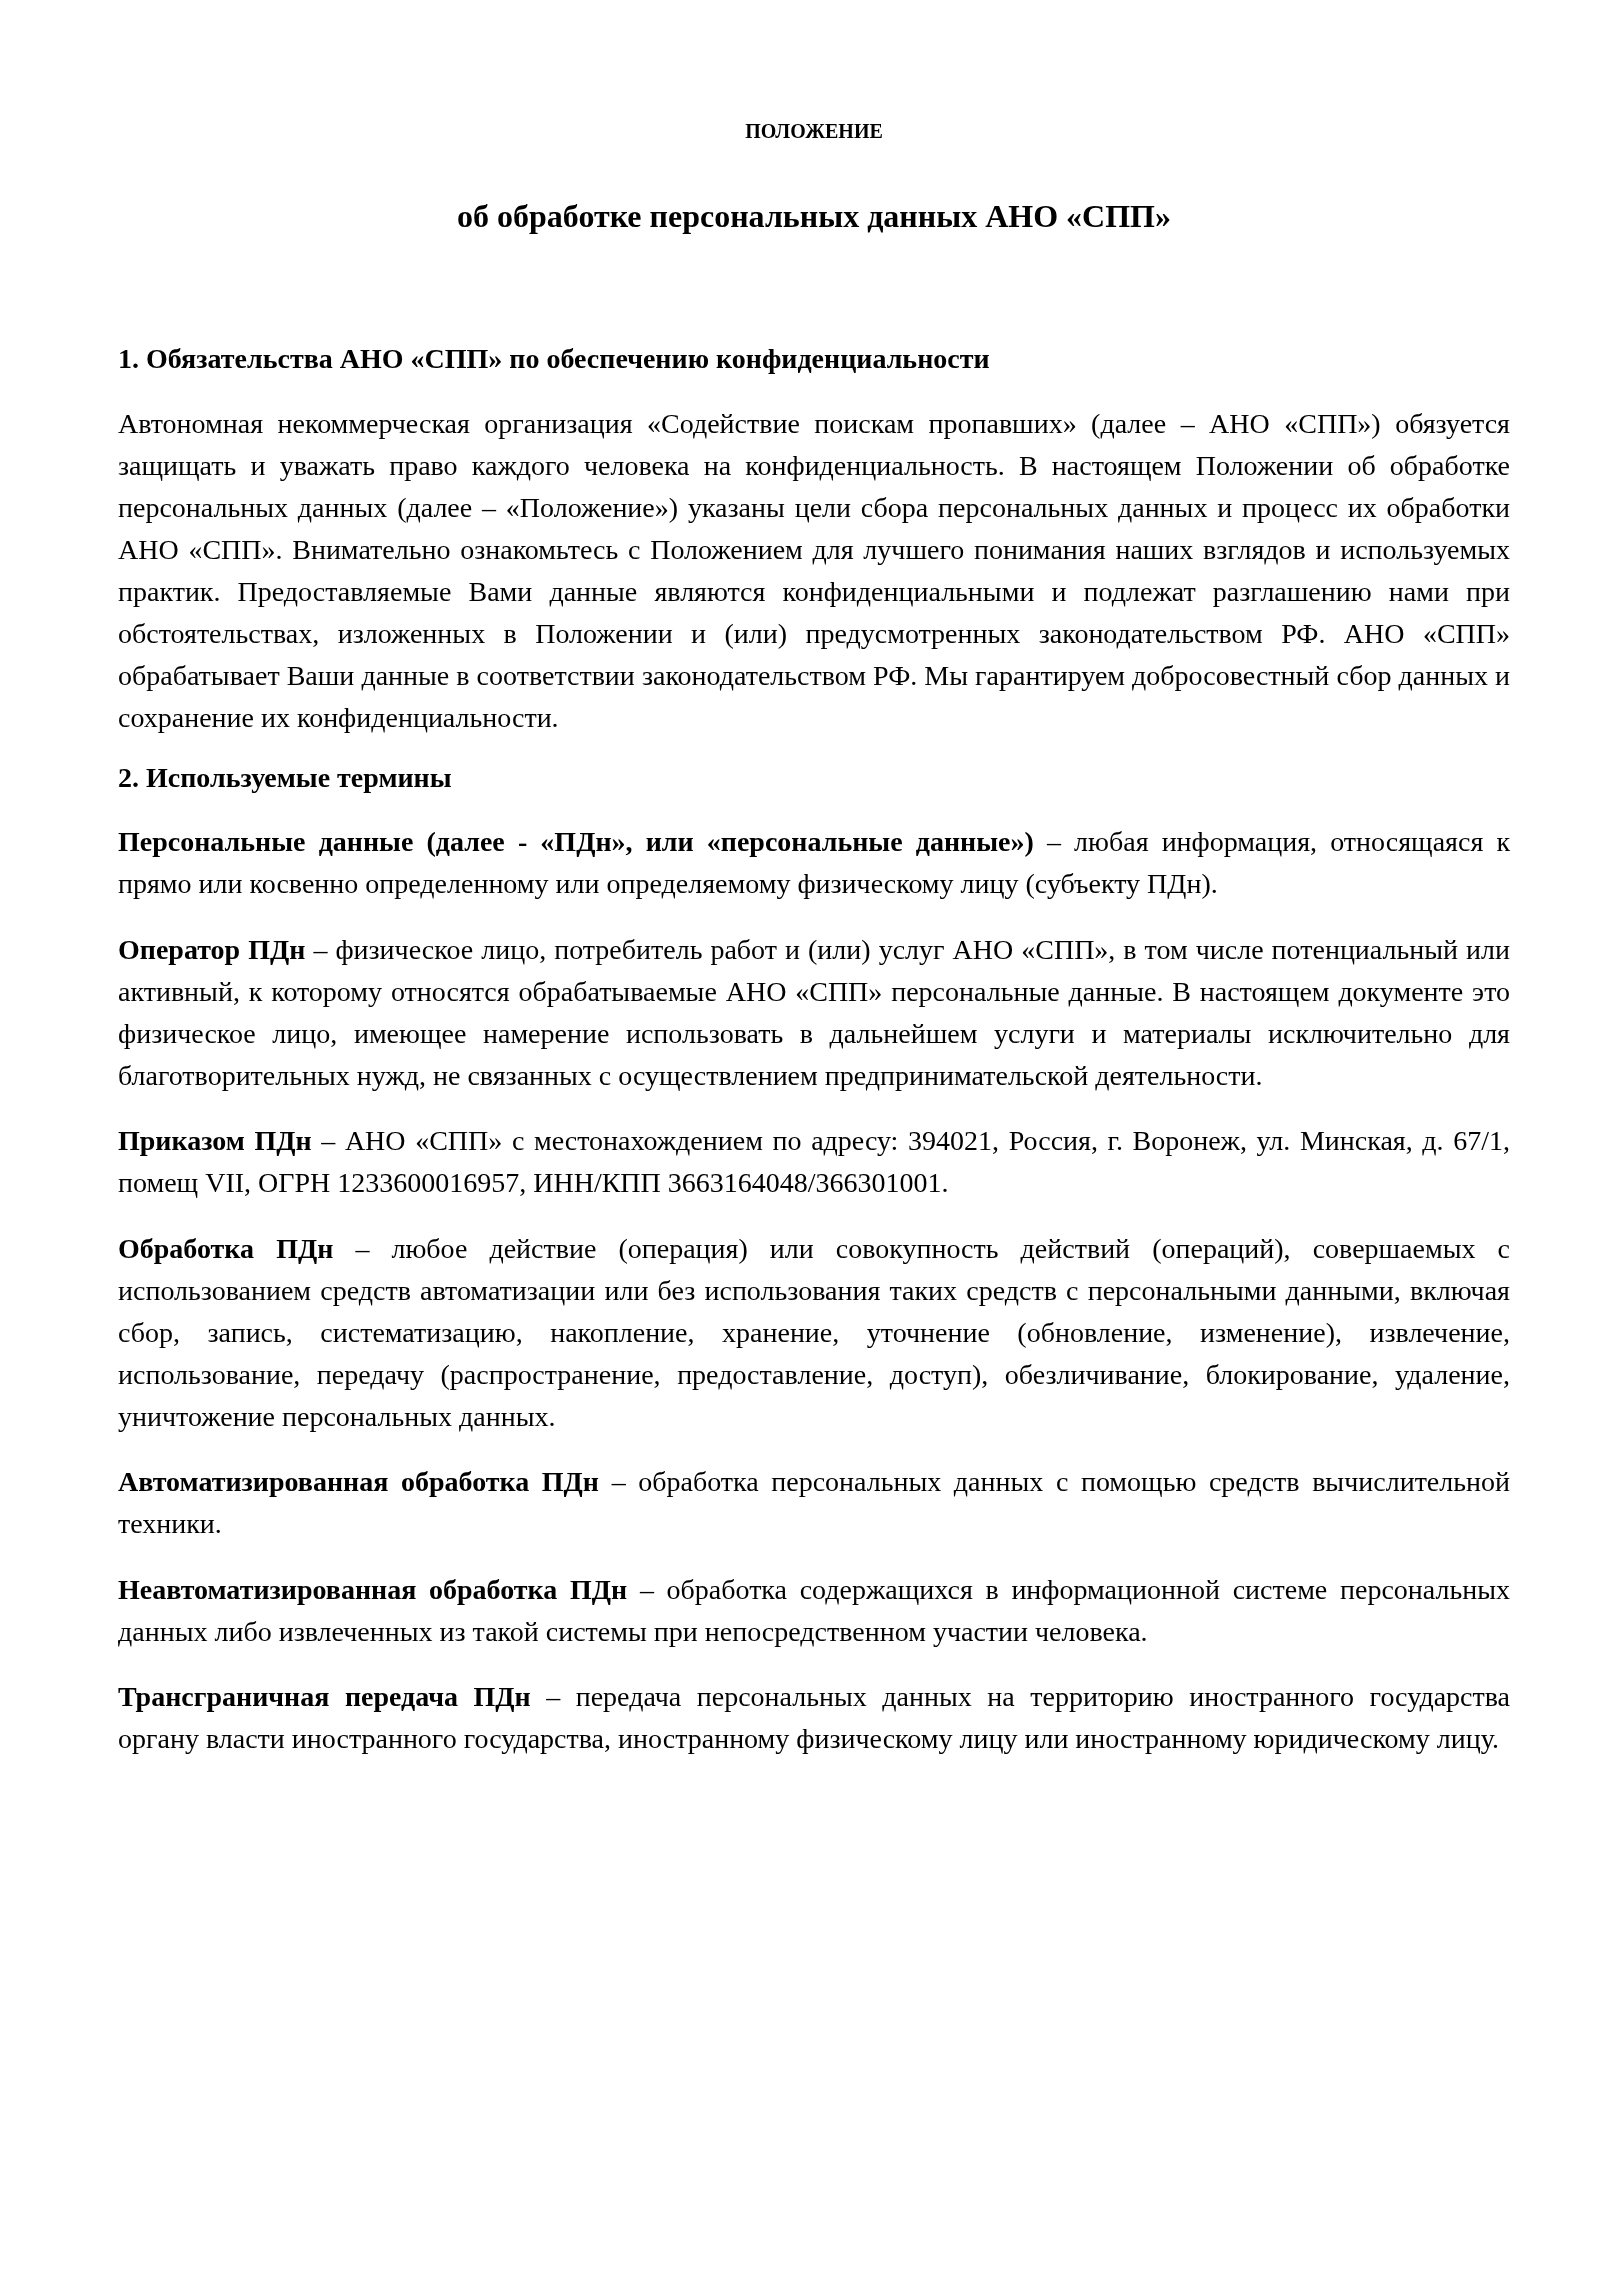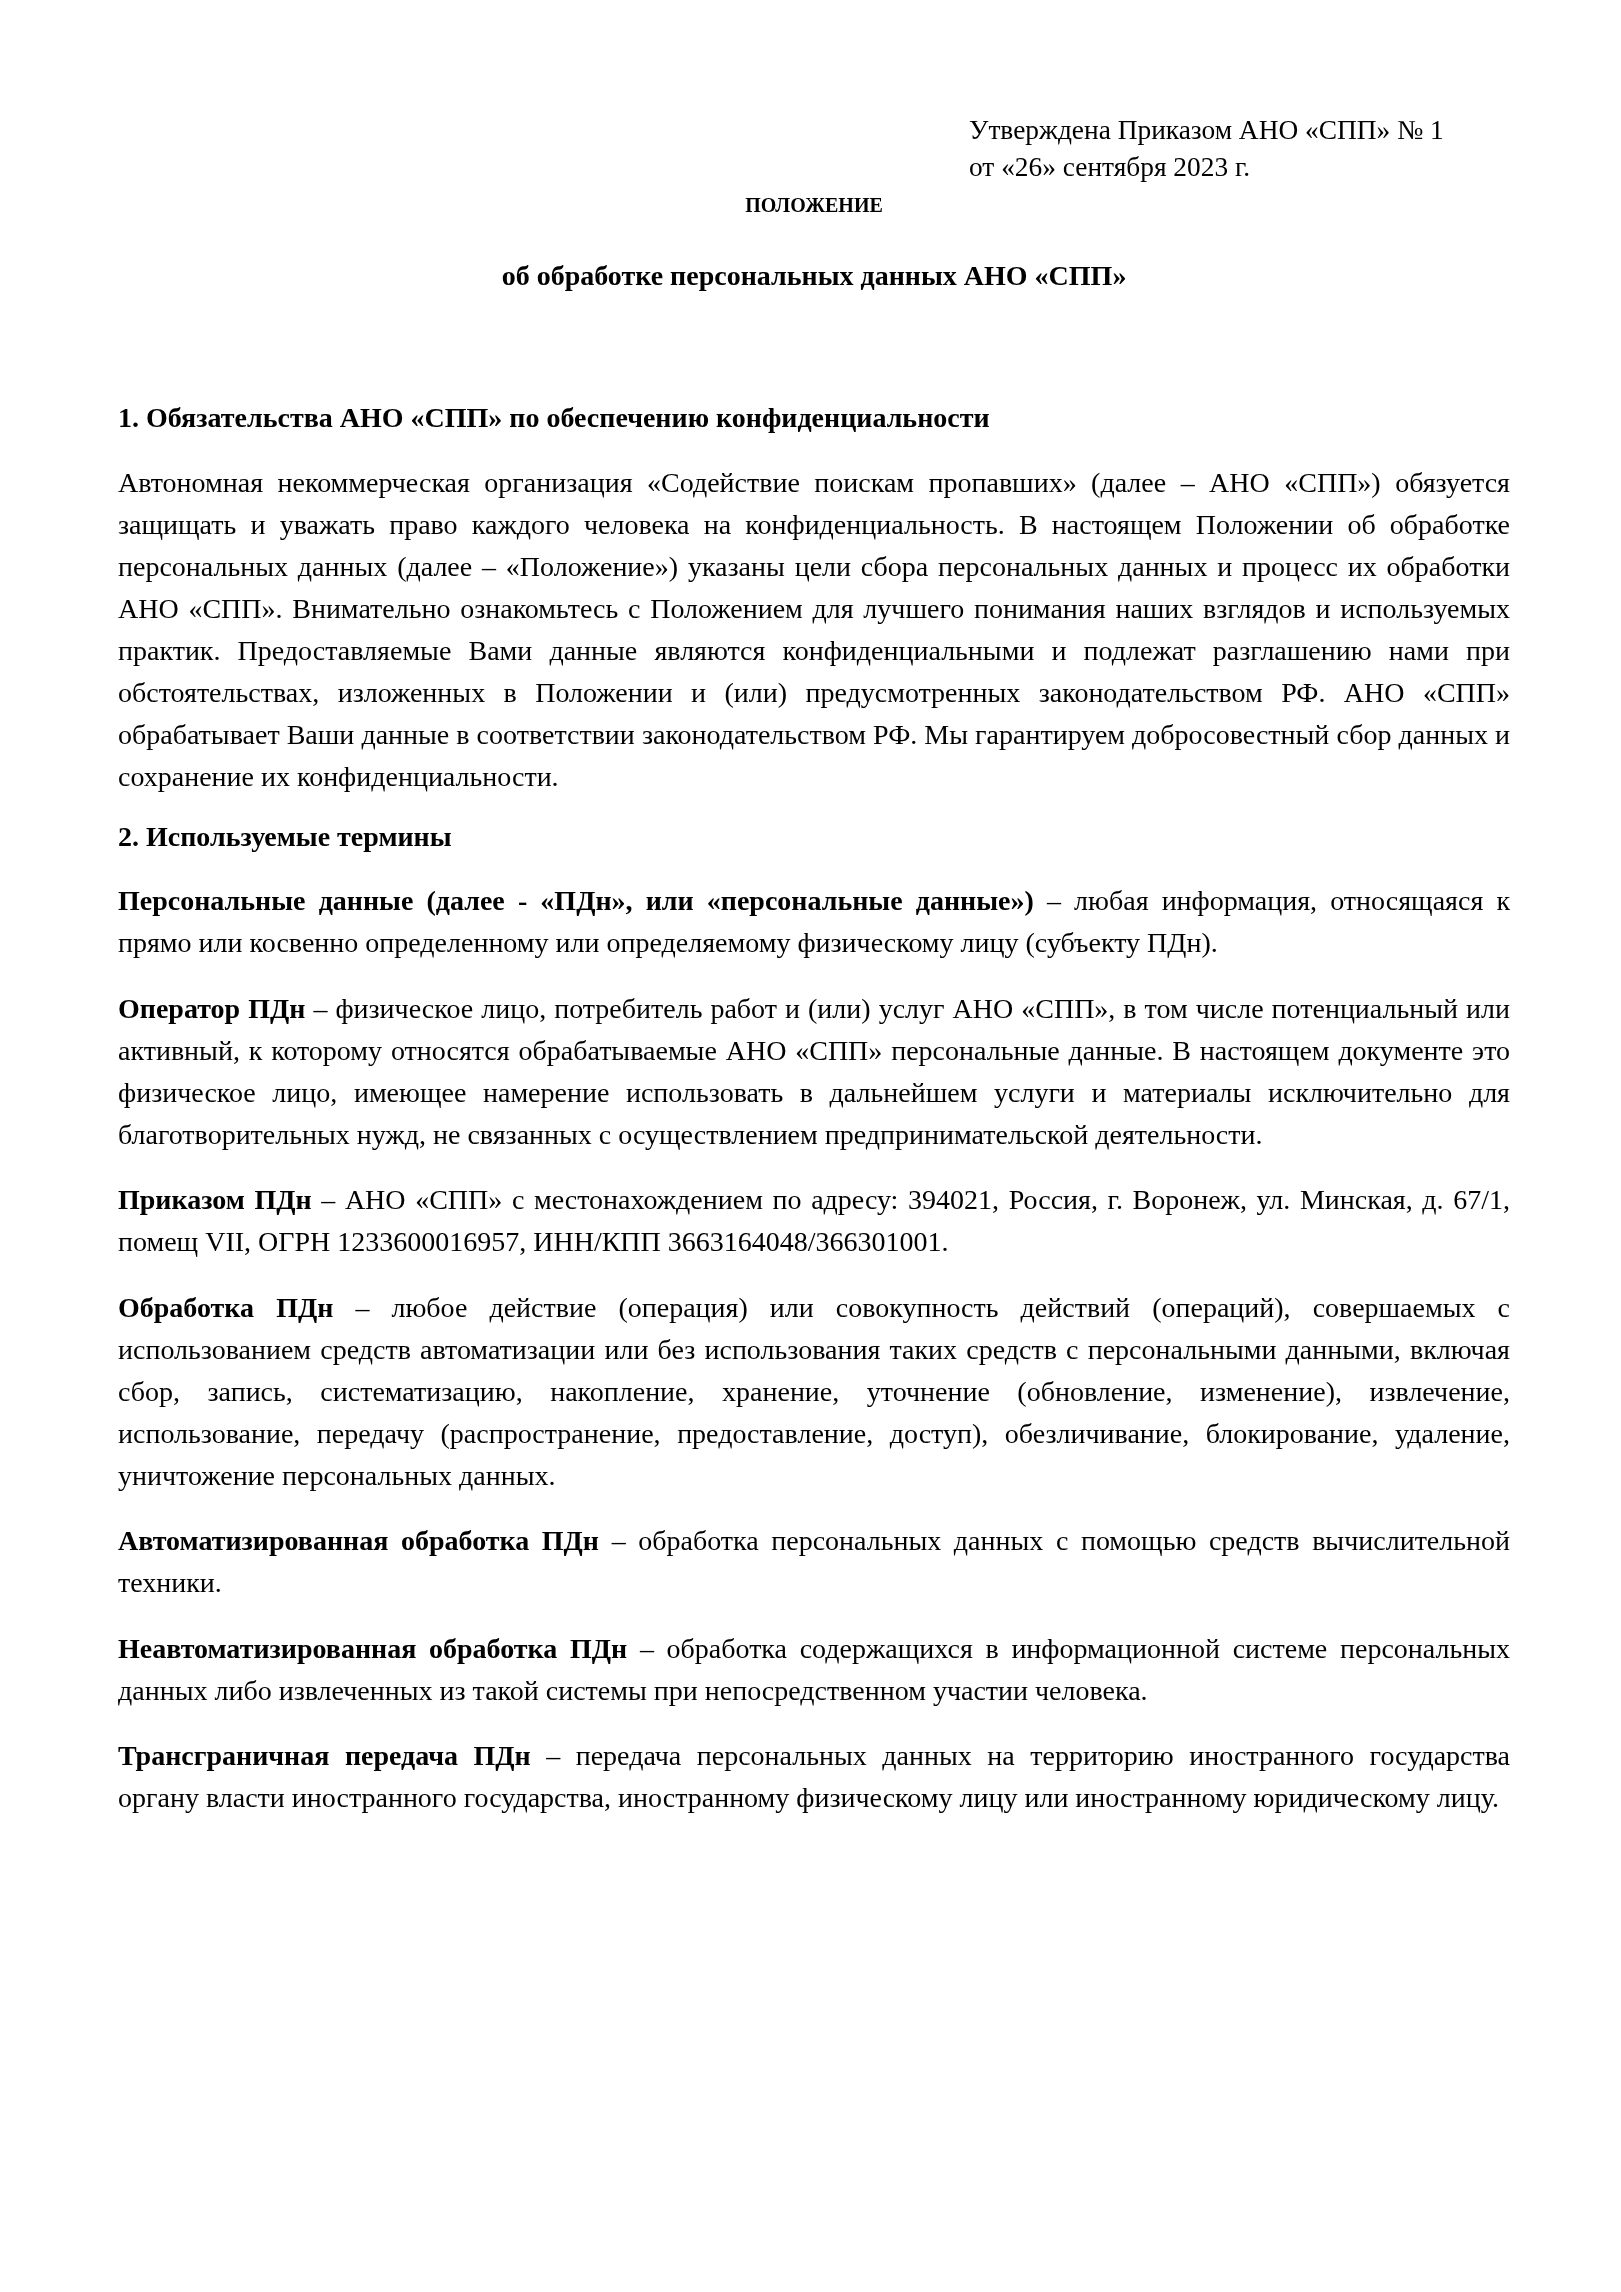--- a/index.html
+++ b/index.html
@@ -25,24 +25,24 @@
     line-height: 37px;
     text-align: left;
   }
   .doc-title {
     text-align: center;
     font-weight: bold;
     font-size: 20px;
     line-height: 39px;
   }
   .doc-subtitle {
-    margin-top: 31px;
+    margin-top: 46px;
     text-align: center;
     font-weight: bold;
-    font-size: 28px;
+    font-size: 32px;
     line-height: 39px;
   }
   .section-heading {
     margin-top: 102px;
     font-weight: bold;
     font-size: 28px;
     line-height: 41px;
     text-align: left;
   }
   .section-heading.second {
@@ -56,24 +56,20 @@
   }
   p.body-par .lead {
     font-weight: bold;
   }
 </style>
 </head>
 <body>
 
 <div class="page">
 
-  <div class="approval">
-    <div>Утверждена Приказом АНО «СПП» № 1</div>
-    <div>от «26» сентября 2023 г.</div>
-  </div>
 
   <div class="doc-title">ПОЛОЖЕНИЕ</div>
   <div class="doc-subtitle">об обработке персональных данных АНО «СПП»</div>
 
   <div class="section-heading">1. Обязательства АНО «СПП» по обеспечению конфиденциальности</div>
 
   <p class="body-par">Автономная некоммерческая организация «Содействие поискам пропавших» (далее – АНО «СПП») обязуется защищать и уважать право каждого человека на конфиденциальность. В настоящем Положении об обработке персональных данных (далее – «Положение») указаны цели сбора персональных данных и процесс их обработки АНО «СПП». Внимательно ознакомьтесь с Положением для лучшего понимания наших взглядов и используемых практик. Предоставляемые Вами данные являются конфиденциальными и подлежат разглашению нами при обстоятельствах, изложенных в Положении и (или) предусмотренных законодательством РФ. АНО «СПП» обрабатывает Ваши данные в соответствии законодательством РФ. Мы гарантируем добросовестный сбор данных и сохранение их конфиденциальности.</p>
 
   <div class="section-heading second">2. Используемые термины</div>
 

